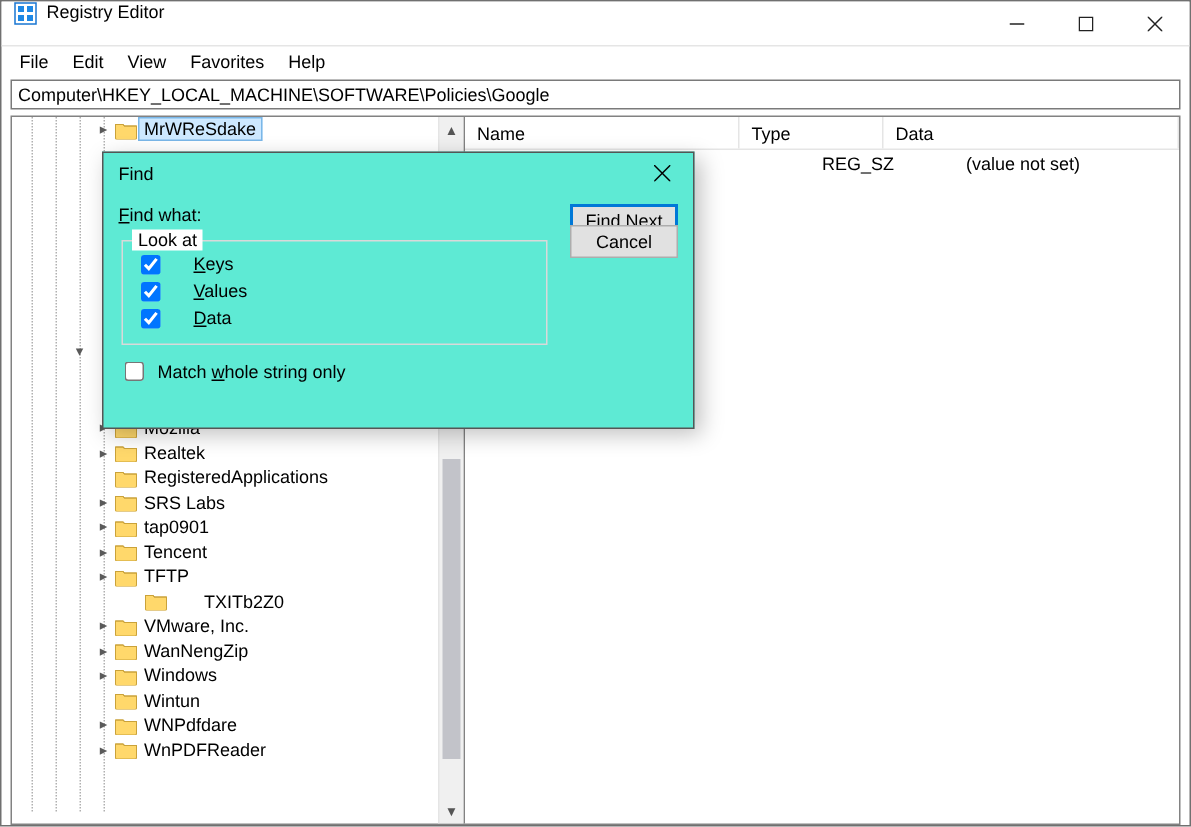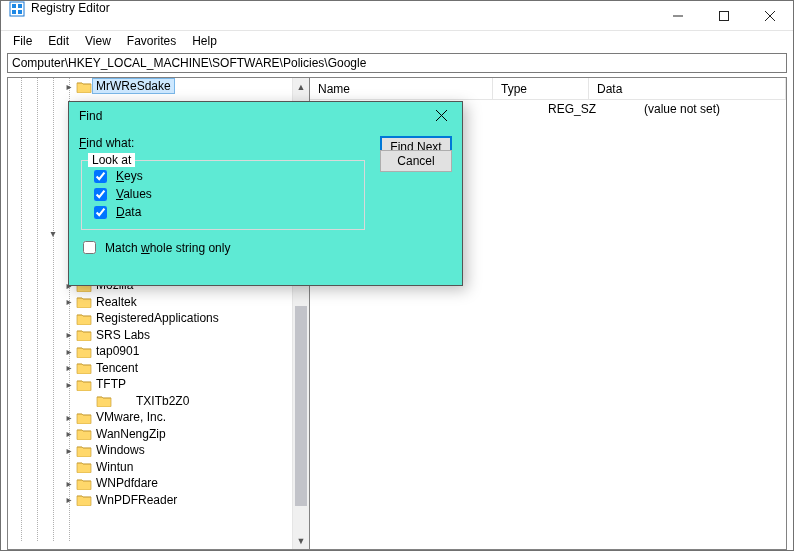--- a/index.html
+++ b/index.html
@@ -199,21 +199,21 @@
     border:1px solid #d9d9d9;
     width: 284px;
     margin-top:10px;
     padding: 6px 8px 8px 8px;
     position:relative;
   }
   .lookat .legend {
     position:absolute; top:-8px; left:6px;
     background:#fff; padding:0 4px; font-size:12px;
   }
-  .chk { display:flex; align-items:center; gap:6px; height:18px; }
+  .chk { display:flex; align-items:center; gap:19px; height:18px; }
   .chk input { width:13px;height:13px; }
   .match-whole { margin-top:8px; display:flex; align-items:center; gap:6px; }
   .dlg-btn {
     position:absolute;
     width:72px; height:22px;
     border:1px solid #adadad;
     background:#e1e1e1;
     font:inherit;
     text-align:center;
     margin-left:12px;

